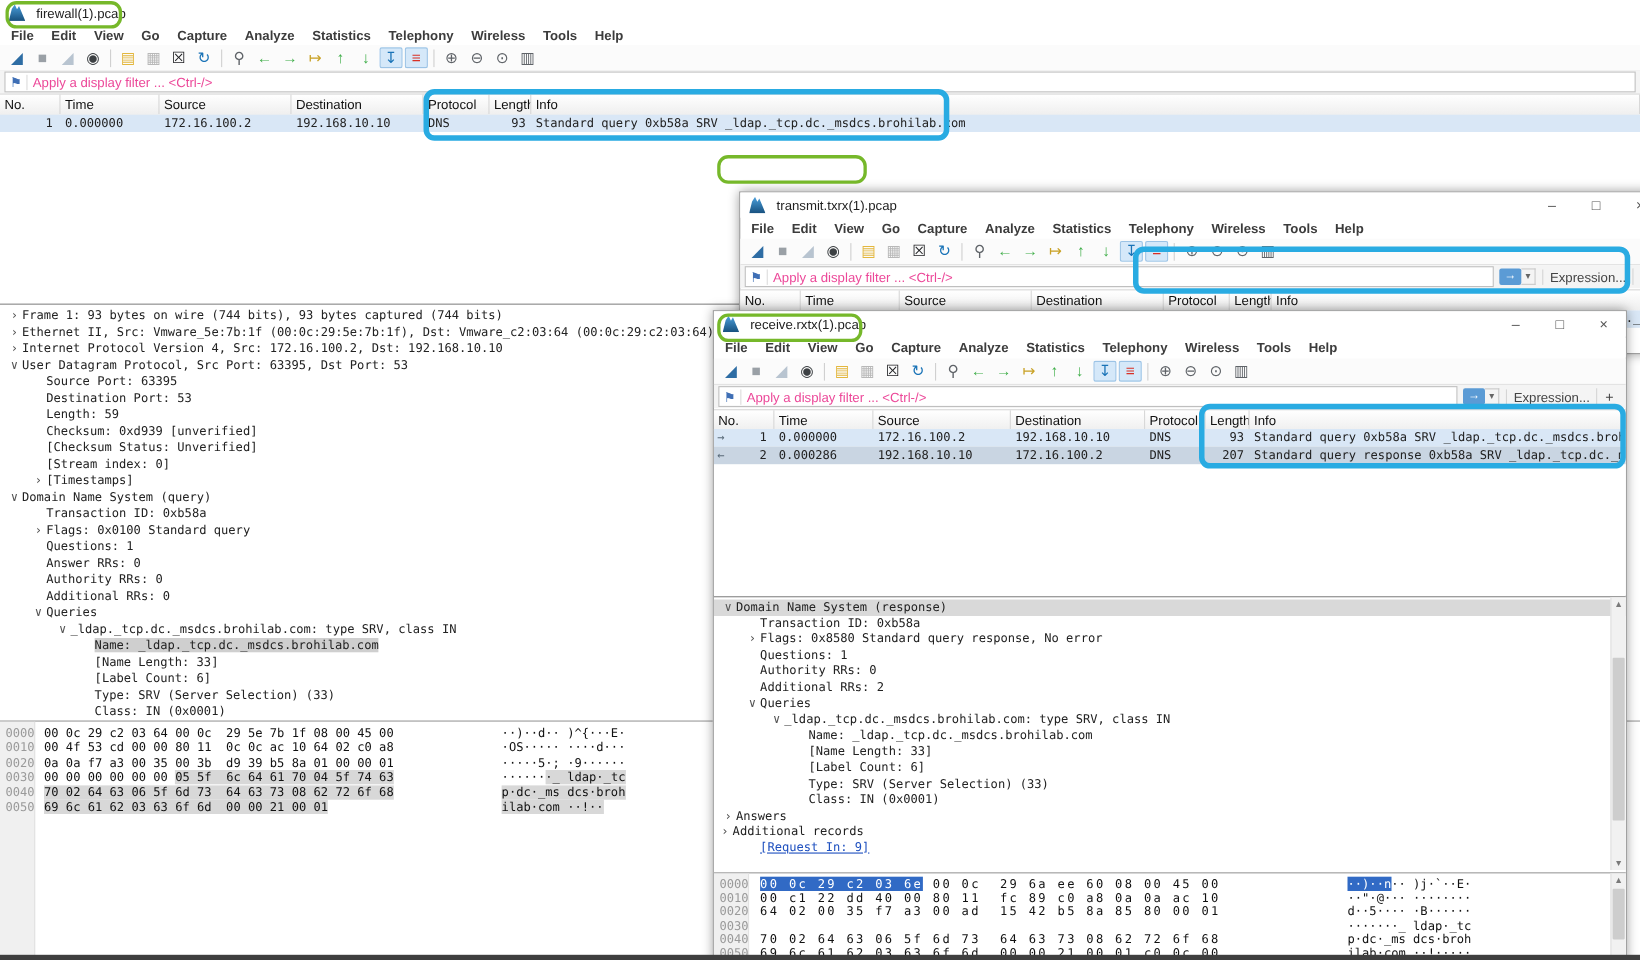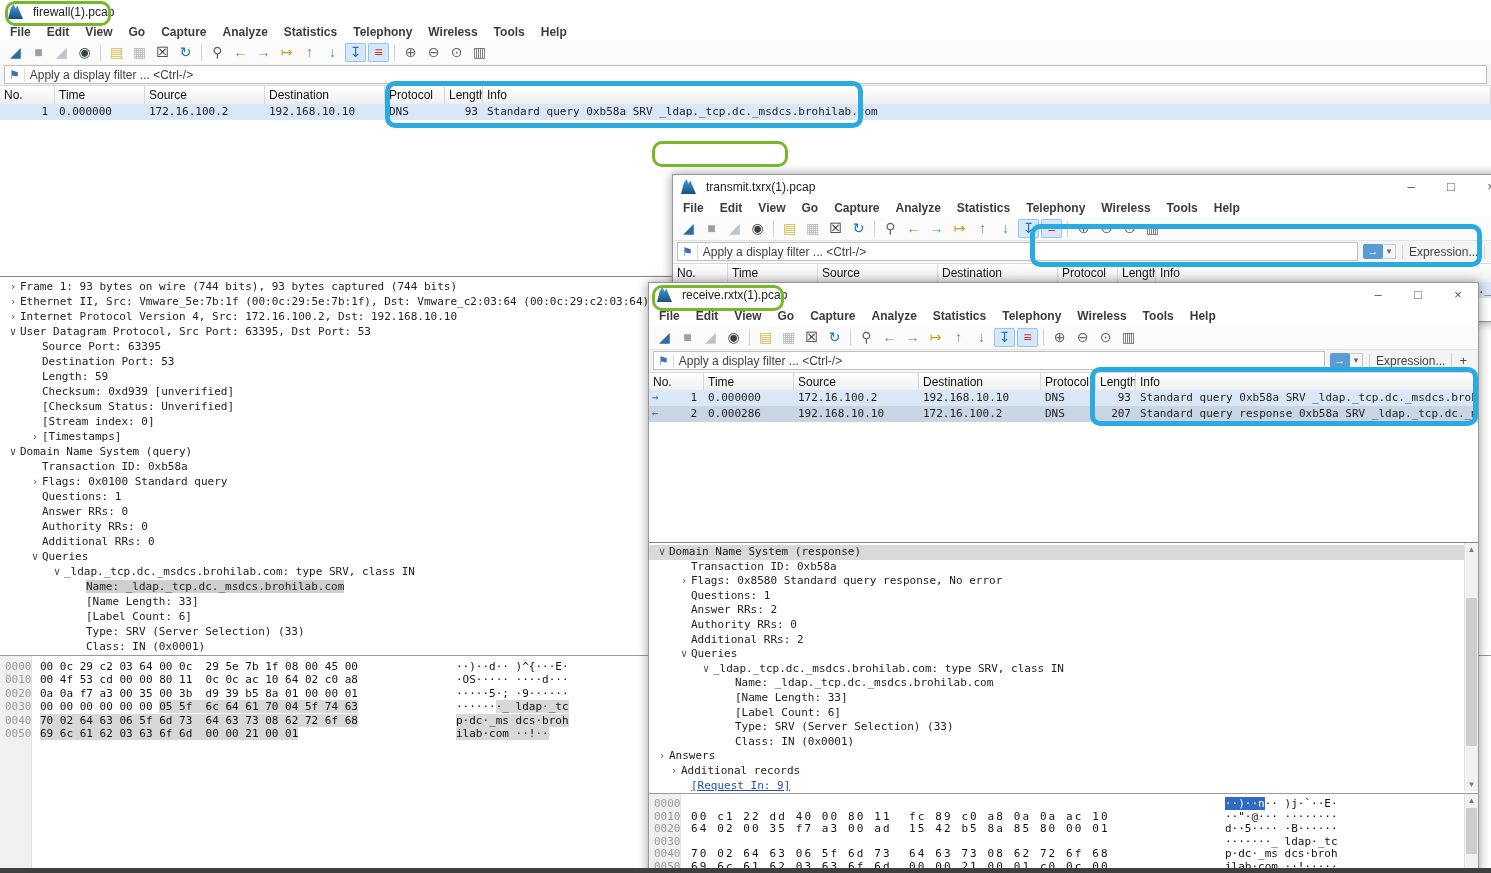--- a/index.html
+++ b/index.html
@@ -18,21 +18,21 @@
   .mbar{position:absolute;left:2px;right:0;display:flex;align-items:center;height:18px;background:#fff;font-weight:bold;}
   .mi{padding:2px 8px;color:#3c3c3c;}
   .tibar{position:absolute;left:0;right:0;height:23px;background:#fbfbfb;border-bottom:1px solid #e3e3e3;
          display:flex;align-items:center;padding-left:4px;}
   .ti{width:21px;height:19px;text-align:center;font-size:14px;line-height:19px;margin:0 1px;border-radius:2px;}
   .ti.act{background:#d5e8f9;box-shadow:inset 0 0 0 1px #9cc3e5;}
   .tsep{width:1px;height:16px;background:#d0d0d0;margin:0 4px;}
   .fbar{position:absolute;left:0;right:0;height:21px;background:#f4f4f4;display:flex;align-items:center;padding:0 4px;}
   .fbox{flex:1;height:17px;background:#fff;border:1px solid #bfbfbf;display:flex;align-items:center;overflow:hidden;}
   .bkm{color:#3f6fb5;font-size:12px;padding:0 4px;border-right:1px solid #dcdcdc;}
-  .ftxt{color:#404040;padding-left:5px;white-space:nowrap;}
+  .ftxt{color:#ec4899;padding-left:5px;white-space:nowrap;}
   .fextras{display:flex;align-items:center;margin-left:5px;}
   .applybtn{width:20px;height:15px;background:#5b9bd5;color:#fff;border-radius:2px;text-align:center;line-height:15px;font-size:11px;}
   .fcaret{width:12px;color:#666;text-align:center;font-size:9px;border:1px solid #c9c9c9;border-left:none;height:13px;line-height:13px;margin-right:6px;}
   .expr{color:#444;padding:0 6px;border-left:1px solid #d5d5d5;}
   .plus{color:#444;padding:0 7px;font-size:13px;border-left:1px solid #d5d5d5;}
   
   .grid7{display:grid;grid-template-columns:55px 90px 120px 120px 60px 38px 1fr;}
   .recvgrid .grid7{grid-template-columns:55px 90px 125px 122px 55px 40px 1fr;}
   .phead{position:absolute;left:0;right:0;height:18px;background:linear-gradient(#ffffff,#efefef);
          border-top:1px solid #d8d8d8;border-bottom:1px solid #c2c2c2;}
@@ -366,36 +366,35 @@
           <div class="pc c-len">207</div>
           <div class="pc c-info">Standard query response 0xb58a SRV _ldap._tcp.dc._msdcs…</div>
           <span class="dir">←</span>
         </div>
       </div>
     <div class="treepane recv" style="top:259px;height:249px;">
         <div class="trow rowsel" style="padding-left: 6px;"><span class="exp">∨</span><span class="ttx">Domain Name System (response)</span></div>
         <div class="trow" style="padding-left: 28px;"><span class="exp"></span><span class="ttx">Transaction ID: 0xb58a</span></div>
         <div class="trow" style="padding-left: 28px;"><span class="exp">›</span><span class="ttx">Flags: 0x8580 Standard query response, No error</span></div>
         <div class="trow" style="padding-left: 28px;"><span class="exp"></span><span class="ttx">Questions: 1</span></div>
-        <div class="trow" style="padding-left: 28px;"><span class="exp"></span><span class="ttx">Answer RRs: 2</span></div>
         <div class="trow" style="padding-left: 28px;"><span class="exp"></span><span class="ttx">Authority RRs: 0</span></div>
         <div class="trow" style="padding-left: 28px;"><span class="exp"></span><span class="ttx">Additional RRs: 2</span></div>
         <div class="trow" style="padding-left: 28px;"><span class="exp">∨</span><span class="ttx">Queries</span></div>
         <div class="trow" style="padding-left: 50px;"><span class="exp">∨</span><span class="ttx">_ldap._tcp.dc._msdcs.brohilab.com: type SRV, class IN</span></div>
         <div class="trow" style="padding-left: 72px;"><span class="exp"></span><span class="ttx">Name: _ldap._tcp.dc._msdcs.brohilab.com</span></div>
         <div class="trow" style="padding-left: 72px;"><span class="exp"></span><span class="ttx">[Name Length: 33]</span></div>
         <div class="trow" style="padding-left: 72px;"><span class="exp"></span><span class="ttx">[Label Count: 6]</span></div>
         <div class="trow" style="padding-left: 72px;"><span class="exp"></span><span class="ttx">Type: SRV (Server Selection) (33)</span></div>
         <div class="trow" style="padding-left: 72px;"><span class="exp"></span><span class="ttx">Class: IN (0x0001)</span></div>
         <div class="trow" style="padding-left: 6px;"><span class="exp">›</span><span class="ttx">Answers</span></div>
-        <div class="trow" style="padding-left: 18px;"><span class="exp">›</span><span class="ttx">Additional records</span></div>
+        <div class="trow" style="padding-left: 3px;"><span class="exp">›</span><span class="ttx">Additional records</span></div>
         <div class="trow" style="padding-left: 28px;"><span class="exp"></span><span class="ttx tlink">[Request In: 9]</span></div>
       </div>
     <div class="hexpane recv" style="top:510px;height:81px;">
-        <div class="hrow"><span class="off">0000</span><span class="asc"><span class="hl-blue">··)··n</span><span>·· )j·`··E·</span></span></div>
+        <div class="hrow"><span class="off">0000</span><span class="hx"><span class="hl-blue">00 0c 29 c2 03 6e</span><span> 00 0c  29 6a ee 60 08 00 45 00</span></span><span class="asc"><span class="hl-blue">··)··n</span><span>·· )j·`··E·</span></span></div>
         <div class="hrow"><span class="off">0010</span><span class="hx"><span>00 c1 22 dd 40 00 80 11  fc 89 c0 a8 0a 0a ac 10</span></span><span class="asc"><span>··"·@··· ········</span></span></div>
         <div class="hrow"><span class="off">0020</span><span class="hx"><span>64 02 00 35 f7 a3 00 ad  15 42 b5 8a 85 80 00 01</span></span><span class="asc"><span>d··5···· ·B······</span></span></div>
         <div class="hrow"><span class="off">0030</span><span class="asc"><span>·······_ ldap·_tc</span></span></div>
         <div class="hrow"><span class="off">0040</span><span class="hx"><span>70 02 64 63 06 5f 6d 73  64 63 73 08 62 72 6f 68</span></span><span class="asc"><span>p·dc·_ms dcs·broh</span></span></div>
         <div class="hrow"><span class="off">0050</span><span class="hx"><span>69 6c 61 62 03 63 6f 6d  00 00 21 00 01 c0 0c 00</span></span><span class="asc"><span>ilab·com ··!·····</span></span></div>
       </div>
 
     <div class="sb" style="top:260px;height:248px;right:0;">
       <span class="ar" style="top:0;">▲</span>
       <div class="thumb" style="top:55px;height:148px;"></div>

